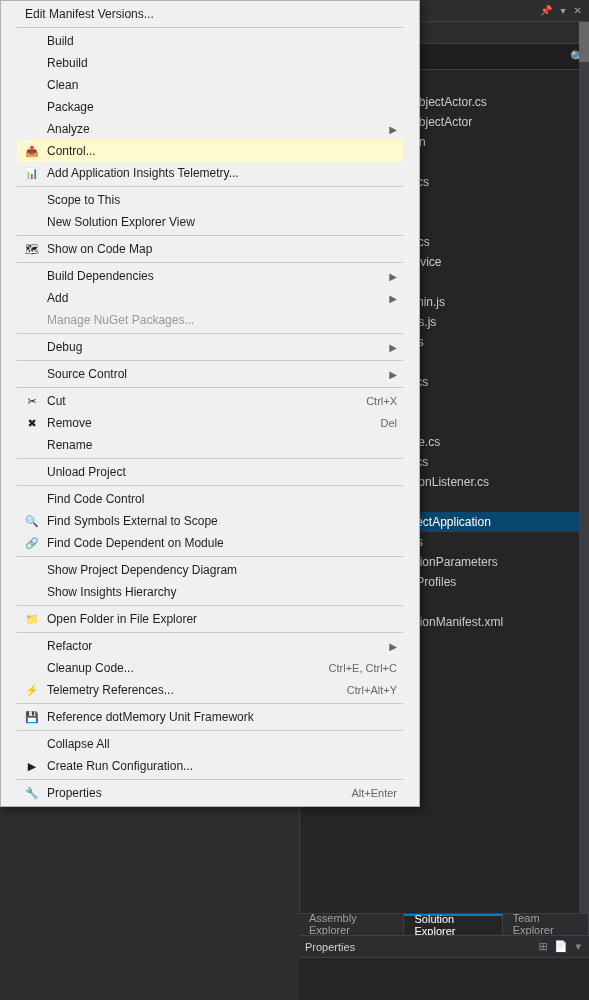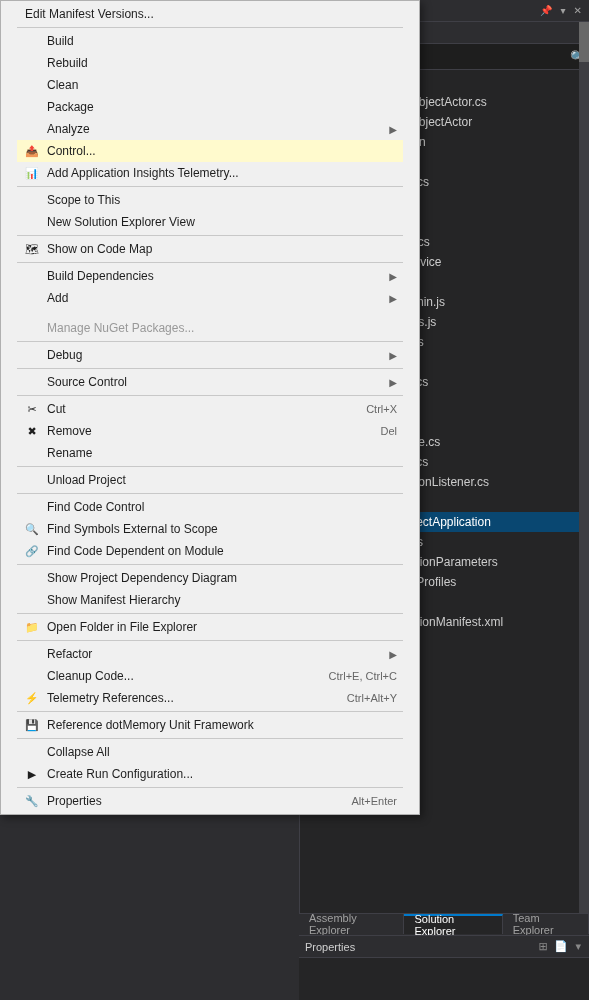--- a/index.html
+++ b/index.html
@@ -218,21 +218,20 @@
       white-space: nowrap;
     }
 
     .menu-item.highlighted {
       background: #fffacd;
     }
 
     .menu-item.disabled {
       color: #999;
       cursor: default;
-      margin-top: 8px;
     }
 
     .menu-item .menu-icon {
       position: absolute;
       left: 6px;
       width: 18px;
       height: 18px;
       display: flex;
       align-items: center;
       justify-content: center;
@@ -596,21 +595,21 @@
     </div>
     <div class="menu-item">
       <span class="menu-icon">🔗</span>
       <span>Find Code Dependent on Module</span>
     </div>
     <div class="menu-separator"></div>
     <div class="menu-item">
       <span>Show Project Dependency Diagram</span>
     </div>
     <div class="menu-item">
-      <span>Show Manifest Hierarchy</span>
+      <span>Show Insights Hierarchy</span>
     </div>
     <div class="menu-separator"></div>
     <div class="menu-item">
       <span class="menu-icon">📁</span>
       <span>Open Folder in File Explorer</span>
     </div>
     <div class="menu-separator"></div>
     <div class="menu-item">
       <span>Refactor</span>
       <span class="submenu-arrow">▶</span>

